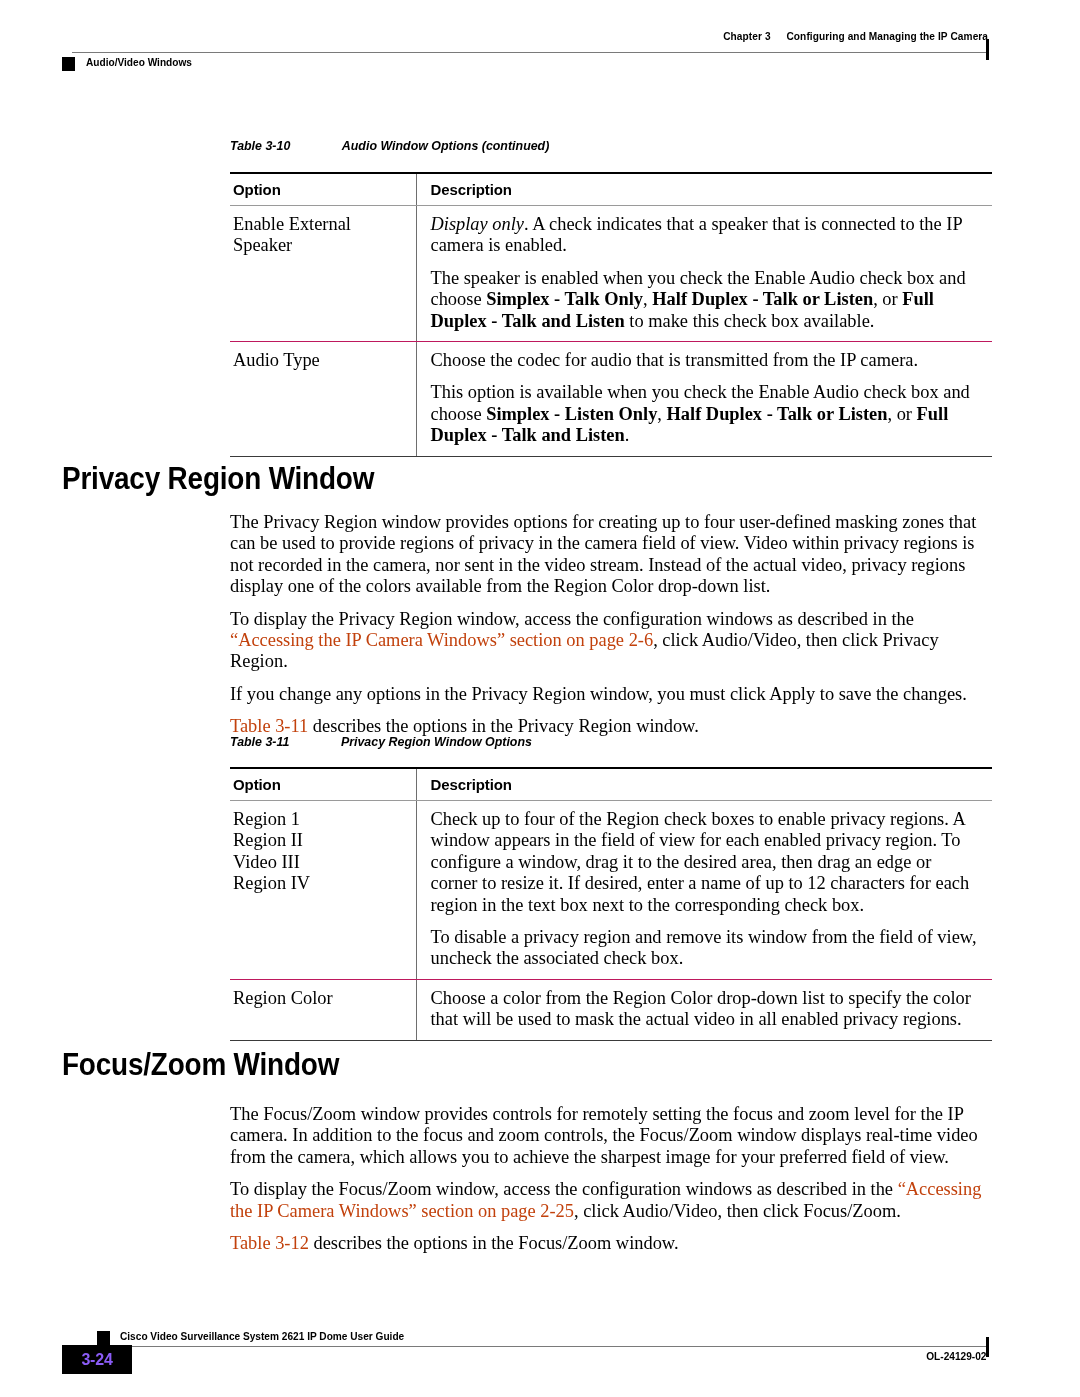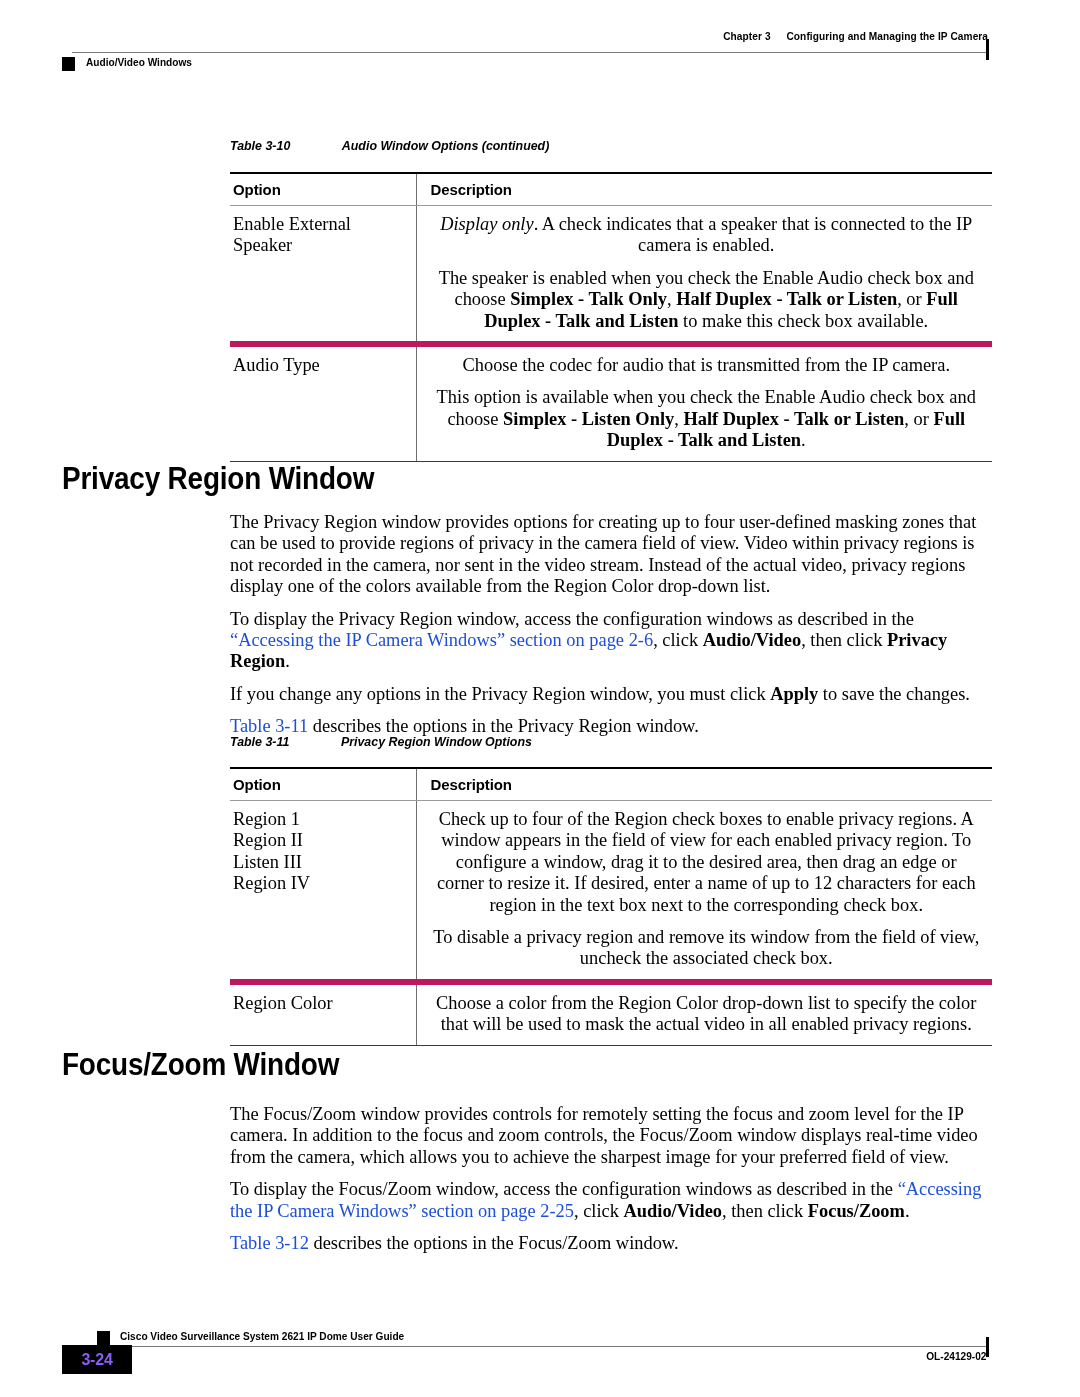--- a/index.html
+++ b/index.html
@@ -84,22 +84,22 @@
     position: absolute;
     left: 230px;
     width: 762px;
   }
   .para {
     font-size: 18.4px;
     line-height: 21.4px;
     text-align: left;
     margin: 0 0 11px 0;
   }
-  .para b { font-weight: bold; }
-  .link { color: #1d4ed8; }
+  .para b { font-weight: normal; }
+  .link { color: #c2410c; }
 
   
   .h1 {
     position: absolute;
     left: 62px;
     font-family: "Liberation Sans", "DejaVu Sans", sans-serif;
     font-weight: bold;
     font-size: 31px;
     letter-spacing: -0.2px;
     white-space: nowrap;
@@ -142,26 +142,26 @@
     border-bottom: 1px solid #9a9a9a;
     font-family: "Liberation Sans", "DejaVu Sans", sans-serif;
     font-weight: bold;
     font-size: 15px;
     text-align: left;
     padding: 7px 10px 7px 3px;
     letter-spacing: -0.1px;
   }
   .tbl thead th.h2col { padding-left: 14px; }
   .tbl tbody td {
-    border-bottom: 6px solid #be185d;
+    border-bottom: 1px solid #be185d;
     font-size: 18.4px;
     line-height: 21.4px;
     padding: 8px 10px 9px 3px;
   }
-  .tbl tbody td.desc { padding-left: 14px; text-align: center; }
+  .tbl tbody td.desc { padding-left: 14px; }
   .tbl tbody tr.lastrow td { border-bottom: 1.6px solid #3a3a3a; }
   .tbl tbody td.desc, .tbl thead th.h2col {
     border-left: 1px solid #6e6e6e;
     margin-top: 45px;
   }
   .cellpara { margin: 0 0 11px 0; }
   .cellpara:last-child { margin-bottom: 0; }
   .optline { display: block; }
 
   
@@ -310,21 +310,21 @@
       <tr>
         <th>Option</th>
         <th class="h2col">Description</th>
       </tr>
     </thead>
     <tbody>
       <tr>
         <td>
           <span class="optline">Region 1</span>
           <span class="optline">Region II</span>
-          <span class="optline">Listen III</span>
+          <span class="optline">Video III</span>
           <span class="optline">Region IV</span>
         </td>
         <td class="desc">
           <p class="cellpara"><span>Check up to four of the Region check boxes to enable privacy regions. A window appears in the field of view for each enabled privacy region. To configure a window, drag it to the desired area, then drag an edge or corner to resize it. If desired, enter a name of up to 12 characters for each region in the text box next to the corresponding check box.</span></p>
           <p class="cellpara"><span>To disable a privacy region and remove its window from the field of view, uncheck the associated check box.</span></p>
         </td>
       </tr>
       <tr class="lastrow">
         <td>
           <span class="optline">Region Color</span>

